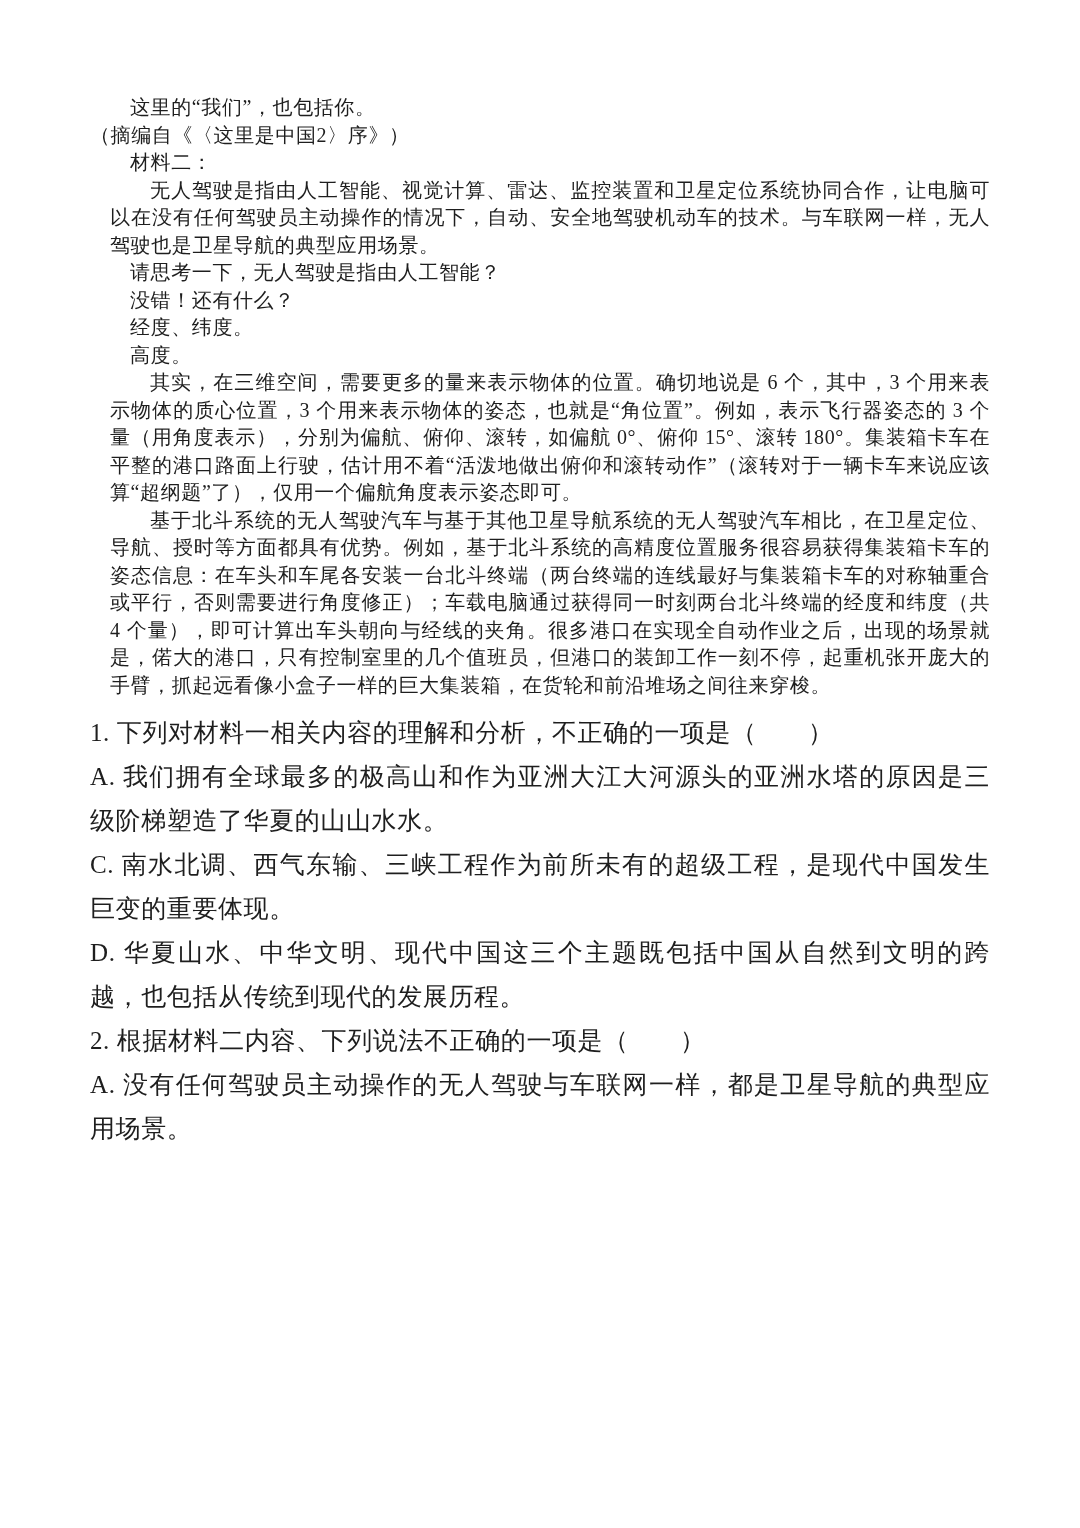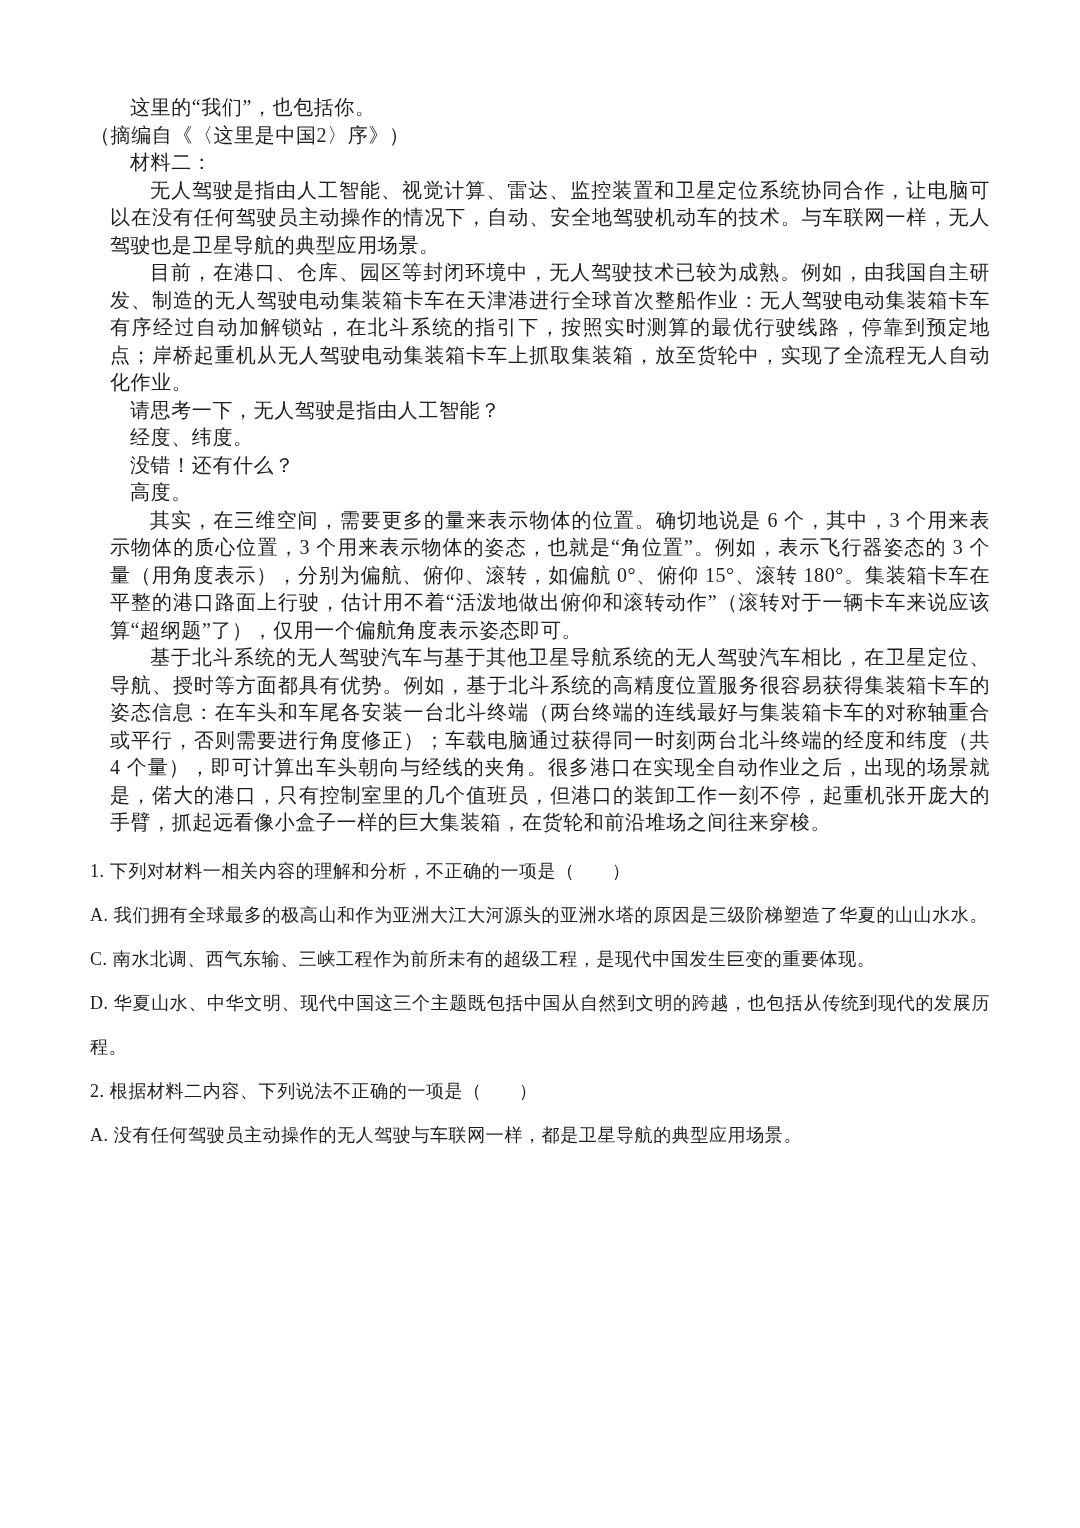--- a/index.html
+++ b/index.html
@@ -24,21 +24,21 @@
   .just {
     text-align: justify;
     text-justify: inter-ideograph;
     margin-left: 20px;
   }
   .indent { text-indent: 2em; }
   .attribution { text-align: left; }
   .questions { margin-top: 12px; }
   .questions p {
     margin: 0;
-    font-size: 18px;
+    font-size: 25px;
     line-height: 44px;
     letter-spacing: 0.6px;
     text-align: justify;
     text-justify: inter-ideograph;
   }
   .footer {
     position: absolute;
     left: 0;
     right: 0;
     top: 1384px;
@@ -53,25 +53,24 @@
 
 <div class="page">
   <div class="doc">
 
     <p class="b indent">这里的“我们”，也包括你。</p>
     <p class="b attribution">（摘编自《〈这里是中国2〉序》）</p>
 
     <p class="b indent">材料二：</p>
 
     <p class="b indent just">无人驾驶是指由人工智能、视觉计算、雷达、监控装置和卫星定位系统协同合作，让电脑可以在没有任何驾驶员主动操作的情况下，自动、安全地驾驶机动车的技术。与车联网一样，无人驾驶也是卫星导航的典型应用场景。</p>
-    <p class="b indent just">目前，在港口、仓库、园区等封闭环境中，无人驾驶技术已较为成熟。例如，由我国自主研发、制造的无人驾驶电动集装箱卡车在天津港进行全球首次整船作业：无人驾驶电动集装箱卡车有序经过自动加解锁站，在北斗系统的指引下，按照实时测算的最优行驶线路，停靠到预定地点；岸桥起重机从无人驾驶电动集装箱卡车上抓取集装箱，放至货轮中，实现了全流程无人自动化作业。</p>
 
     <p class="b indent">请思考一下，无人驾驶是指由人工智能？</p>
+    <p class="b indent">没错！还有什么？</p>
     <p class="b indent">经度、纬度。</p>
-    <p class="b indent">没错！还有什么？</p>
     <p class="b indent">高度。</p>
 
     <p class="b indent just">其实，在三维空间，需要更多的量来表示物体的位置。确切地说是 6 个，其中，3 个用来表示物体的质心位置，3 个用来表示物体的姿态，也就是“角位置”。例如，表示飞行器姿态的 3 个量（用角度表示），分别为偏航、俯仰、滚转，如偏航 0°、俯仰 15°、滚转 180°。集装箱卡车在平整的港口路面上行驶，估计用不着“活泼地做出俯仰和滚转动作”（滚转对于一辆卡车来说应该算“超纲题”了），仅用一个偏航角度表示姿态即可。</p>
     <p class="b indent just">基于北斗系统的无人驾驶汽车与基于其他卫星导航系统的无人驾驶汽车相比，在卫星定位、导航、授时等方面都具有优势。例如，基于北斗系统的高精度位置服务很容易获得集装箱卡车的姿态信息：在车头和车尾各安装一台北斗终端（两台终端的连线最好与集装箱卡车的对称轴重合或平行，否则需要进行角度修正）；车载电脑通过获得同一时刻两台北斗终端的经度和纬度（共 4 个量），即可计算出车头朝向与经线的夹角。很多港口在实现全自动作业之后，出现的场景就是，偌大的港口，只有控制室里的几个值班员，但港口的装卸工作一刻不停，起重机张开庞大的手臂，抓起远看像小盒子一样的巨大集装箱，在货轮和前沿堆场之间往来穿梭。</p>
 
 
     <div class="questions">
       <p>1. 下列对材料一相关内容的理解和分析，不正确的一项是（　　）</p>
       <p>A. 我们拥有全球最多的极高山和作为亚洲大江大河源头的亚洲水塔的原因是三级阶梯塑造了华夏的山山水水。</p>
       <p>C. 南水北调、西气东输、三峡工程作为前所未有的超级工程，是现代中国发生巨变的重要体现。</p>

